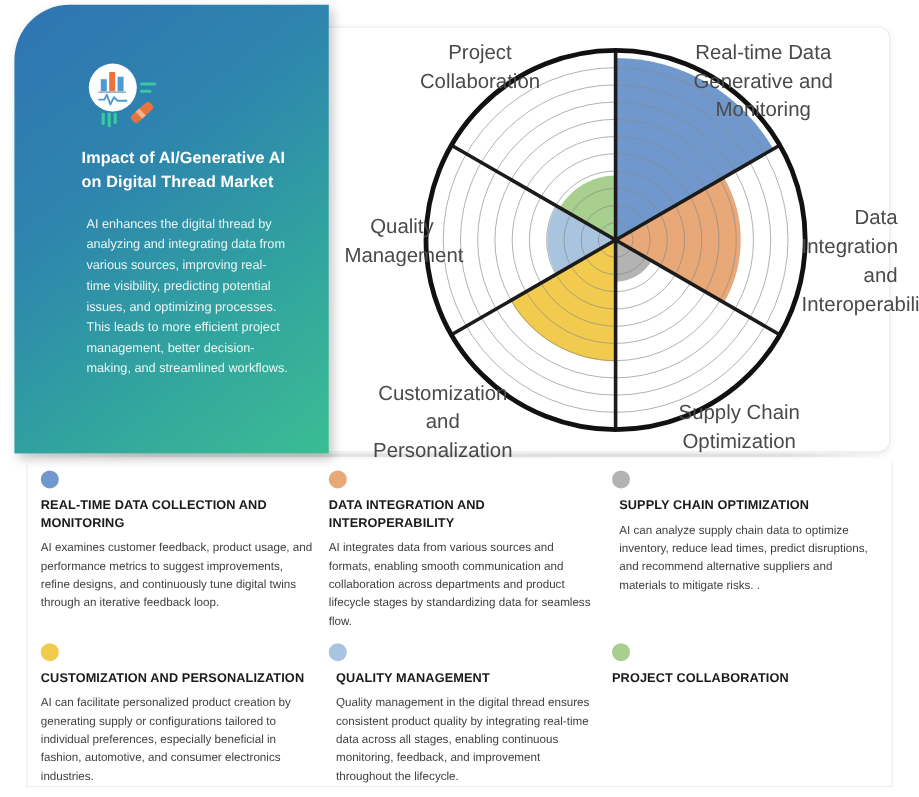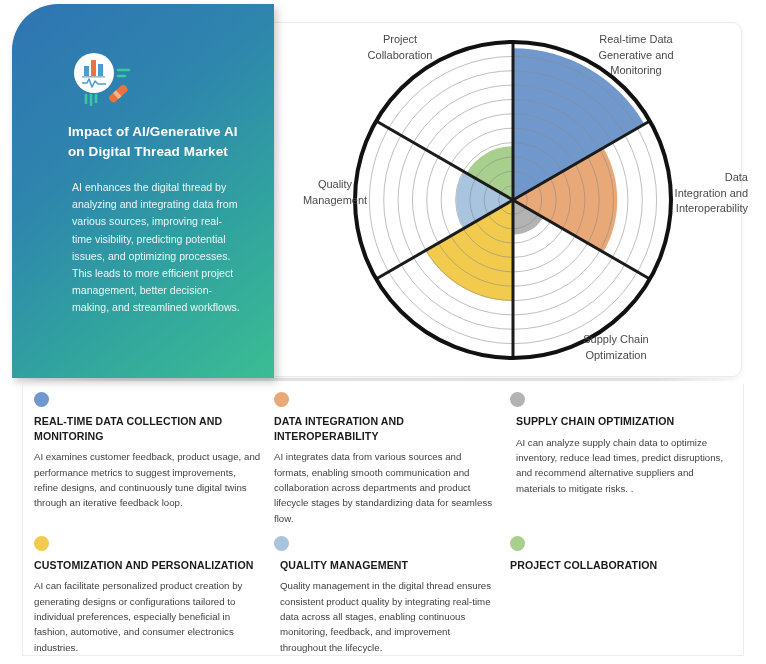--- a/index.html
+++ b/index.html
@@ -80,21 +80,21 @@
   #radial-chart-wrap {
     position: absolute;
     left: 285px;
     top: 22px;
     width: 460px;
     height: 356px;
   }
   #radial-chart-svg { display: block; }
   .axis-label {
     position: absolute;
-    font-size: 11px;
+    font-size: 17px;
     color: #4a4a4a;
     line-height: 1.42;
     text-align: center;
     white-space: pre-line;
   }
   #label-realtime   { left: 287px; top: 10px;  width: 128px; }
   #label-data-int   { left: 383px; top: 148px; width: 80px;  text-align: right; }
   #label-supply     { left: 272px; top: 298px; width: 118px; margin-top: 12px; }
   #label-custom     { left: 23px;  top: 294px; width: 122px; }
   #label-quality    { left: 2px;   top: 155px; width: 96px;  }
@@ -227,20 +227,23 @@
     <div class="axis-label" id="label-project">Project
 Collaboration</div>
     <div class="axis-label" id="label-realtime">Real-time Data
 Generative and
 Monitoring</div>
     <div class="axis-label" id="label-data-int">Data
 Integration and
 Interoperability</div>
     <div class="axis-label" id="label-supply">Supply Chain
 Optimization</div>
+    <div class="axis-label" id="label-custom">Customization
+and
+Personalization</div>
     <div class="axis-label" id="label-quality">Quality
 Management</div>
   </div>
 
   <div id="divider-band"></div>
 </div>
 
 <div id="page-frame"></div>
 
 <div id="legend-grid">
@@ -255,21 +258,21 @@
       <div class="legend-desc">AI integrates data from various sources and formats, enabling smooth communication and collaboration across departments and product lifecycle stages by standardizing data for seamless flow.</div>
     </div>
     <div class="legend-item indented">
       <div class="legend-dot" style="background: rgb(179, 179, 179);"></div>
       <div class="legend-title">SUPPLY CHAIN OPTIMIZATION</div>
       <div class="legend-desc">AI can analyze supply chain data to optimize inventory, reduce lead times, predict disruptions, and recommend alternative suppliers and materials to mitigate risks. .</div>
     </div>
     <div class="legend-item">
       <div class="legend-dot" style="background: rgb(242, 203, 78);"></div>
       <div class="legend-title">CUSTOMIZATION AND PERSONALIZATION</div>
-      <div class="legend-desc">AI can facilitate personalized product creation by generating designs or configurations tailored to individual preferences, especially beneficial in fashion, automotive, and consumer electronics industries.</div>
+      <div class="legend-desc">AI can facilitate personalized product creation by generating supply or configurations tailored to individual preferences, especially beneficial in fashion, automotive, and consumer electronics industries.</div>
     </div>
     <div class="legend-item indented">
       <div class="legend-dot" style="background: rgb(168, 196, 222);"></div>
       <div class="legend-title">QUALITY MANAGEMENT</div>
       <div class="legend-desc">Quality management in the digital thread ensures consistent product quality by integrating real-time data across all stages, enabling continuous monitoring, feedback, and improvement throughout the lifecycle.</div>
     </div>
     <div class="legend-item">
       <div class="legend-dot" style="background: rgb(168, 207, 142);"></div>
       <div class="legend-title">PROJECT COLLABORATION</div>
     </div>

